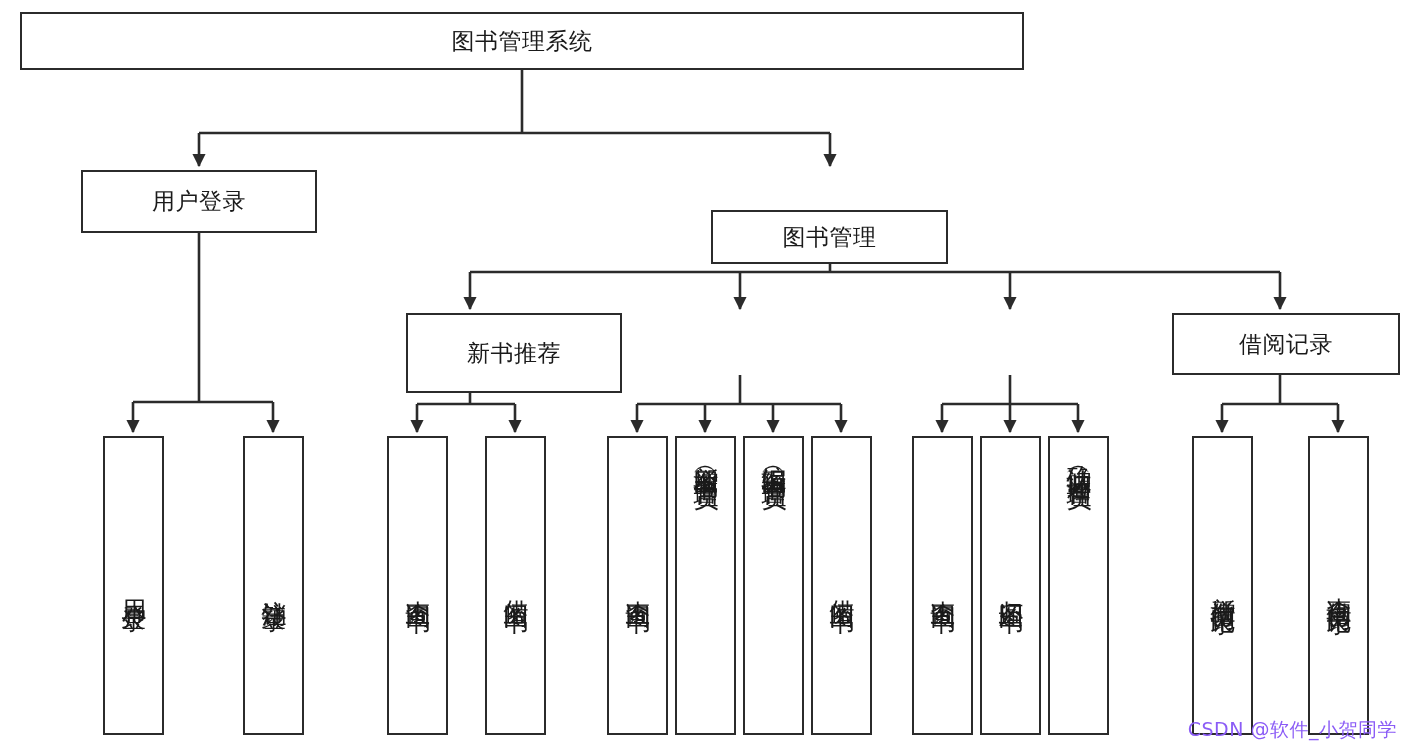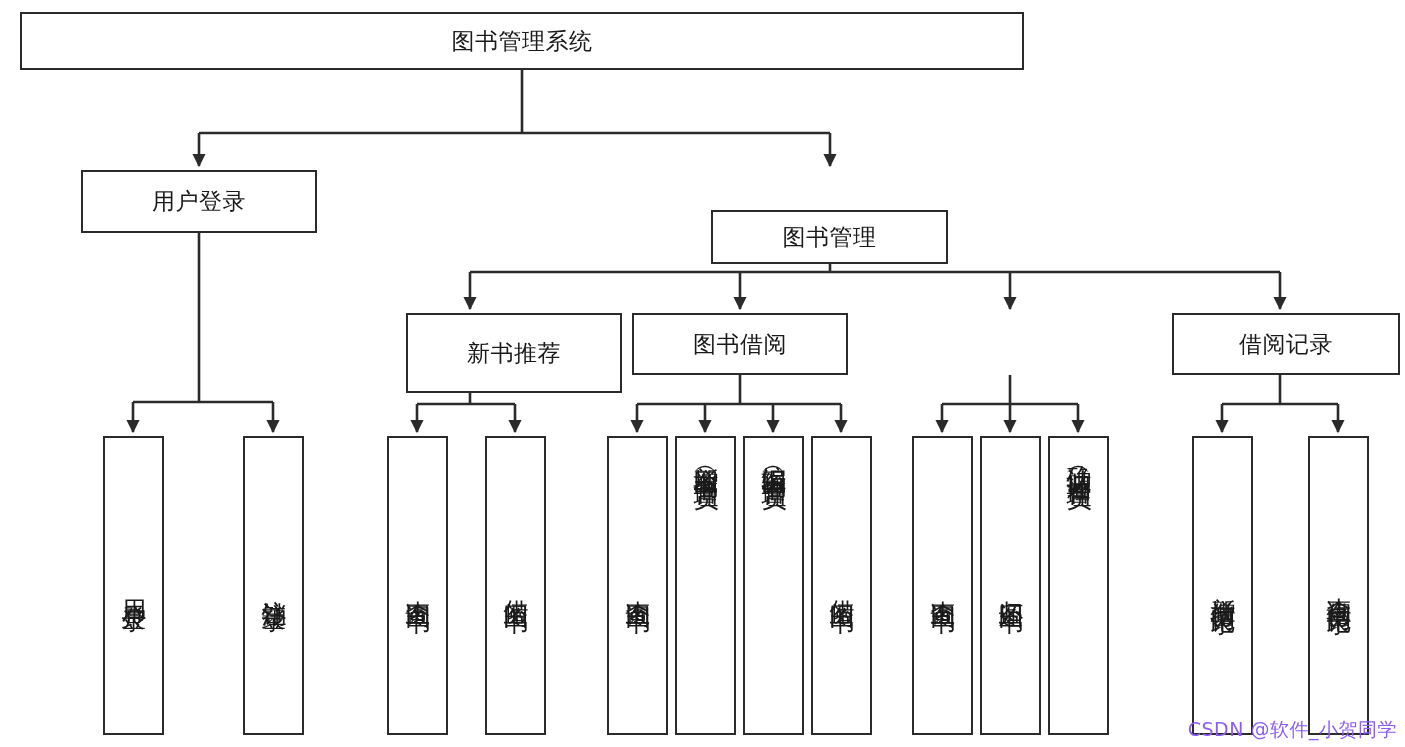--- a/index.html
+++ b/index.html
@@ -127,23 +127,20 @@
   <div class="node node-h" style="left:81px; top:170px; width:236px; height:63px;">
     <span>用户登录</span>
   </div>
   <div class="node node-h" style="left:711px; top:170px; width:237px; height:54px;margin-top:40px;">
     <span>图书管理</span>
   </div>
 
   <div class="node node-h" style="left:362px; top:313px; width:216px; height:80px;margin-left:44px;">
     <span>新书推荐</span>
   </div>
-  <div class="node node-h" style="left:632px; top:313px; width:216px; height:62px;">
-    <span>图书借阅</span>
-  </div>
   <div class="node node-h" style="left:1172px; top:313px; width:228px; height:62px;">
     <span>借阅记录</span>
   </div>
 
   <div class="node node-v align-mid" style="left:103px; top:436px; width:61px; height:299px;">
     <span class="vtext">用户登录</span>
   </div>
   <div class="node node-v align-mid" style="left:243px; top:436px; width:61px; height:299px;">
     <span class="vtext">注销登录</span>
   </div>

